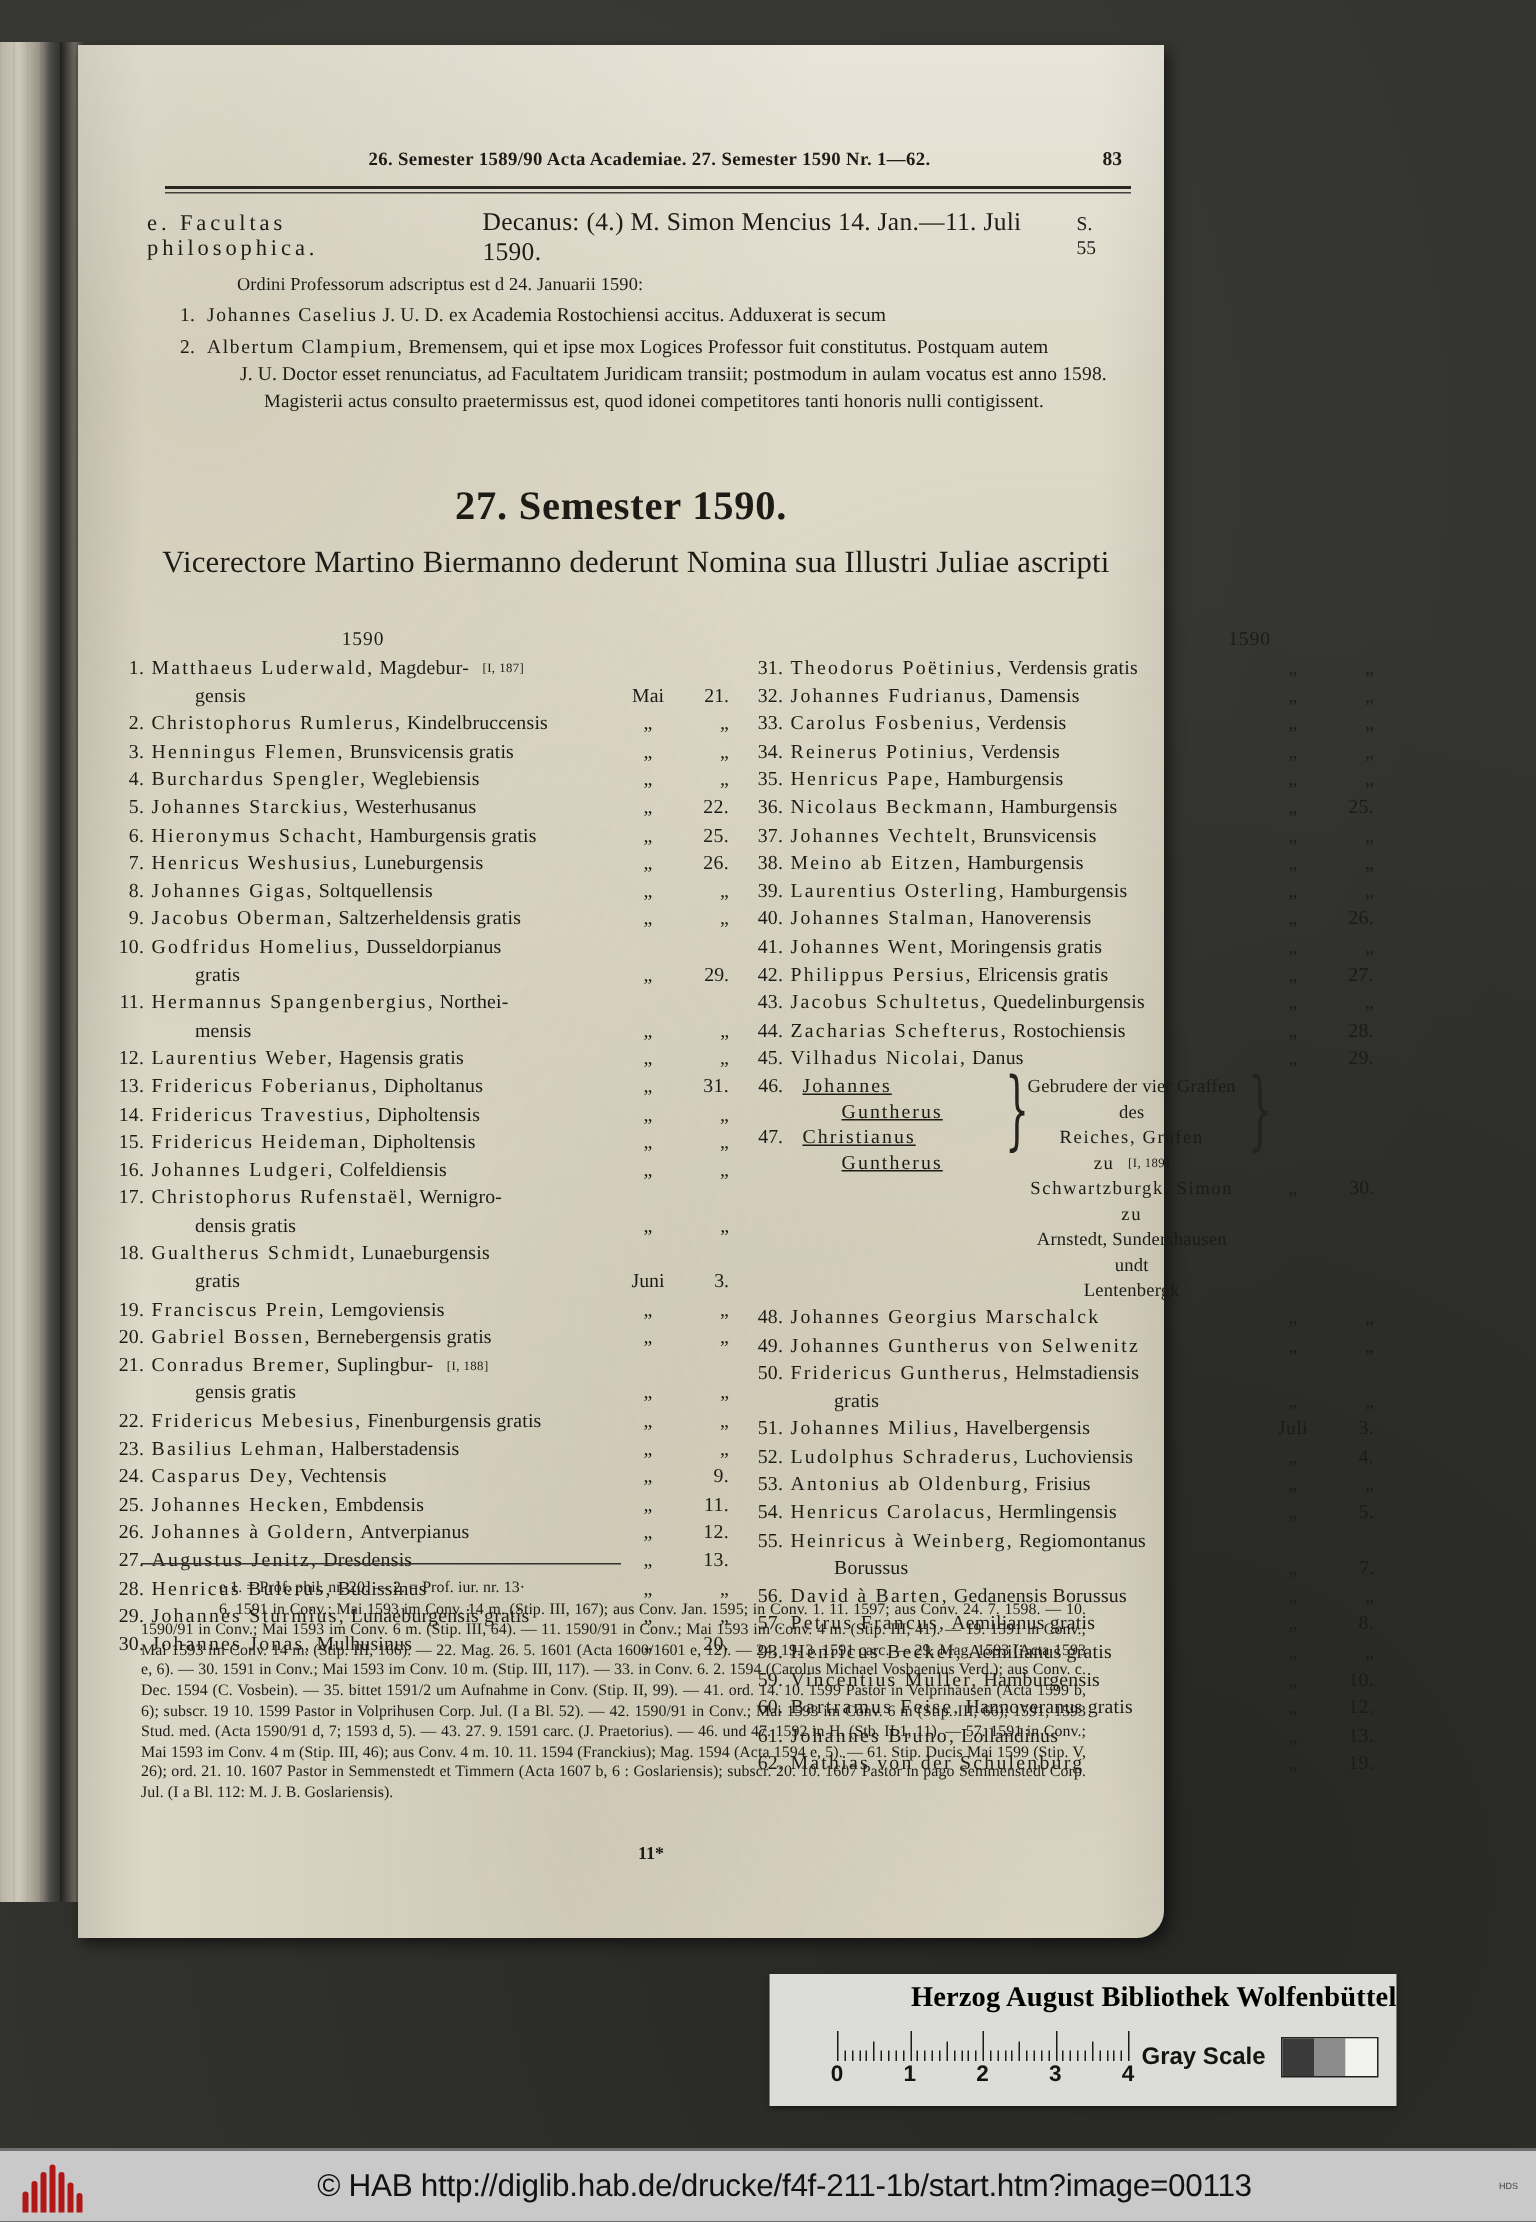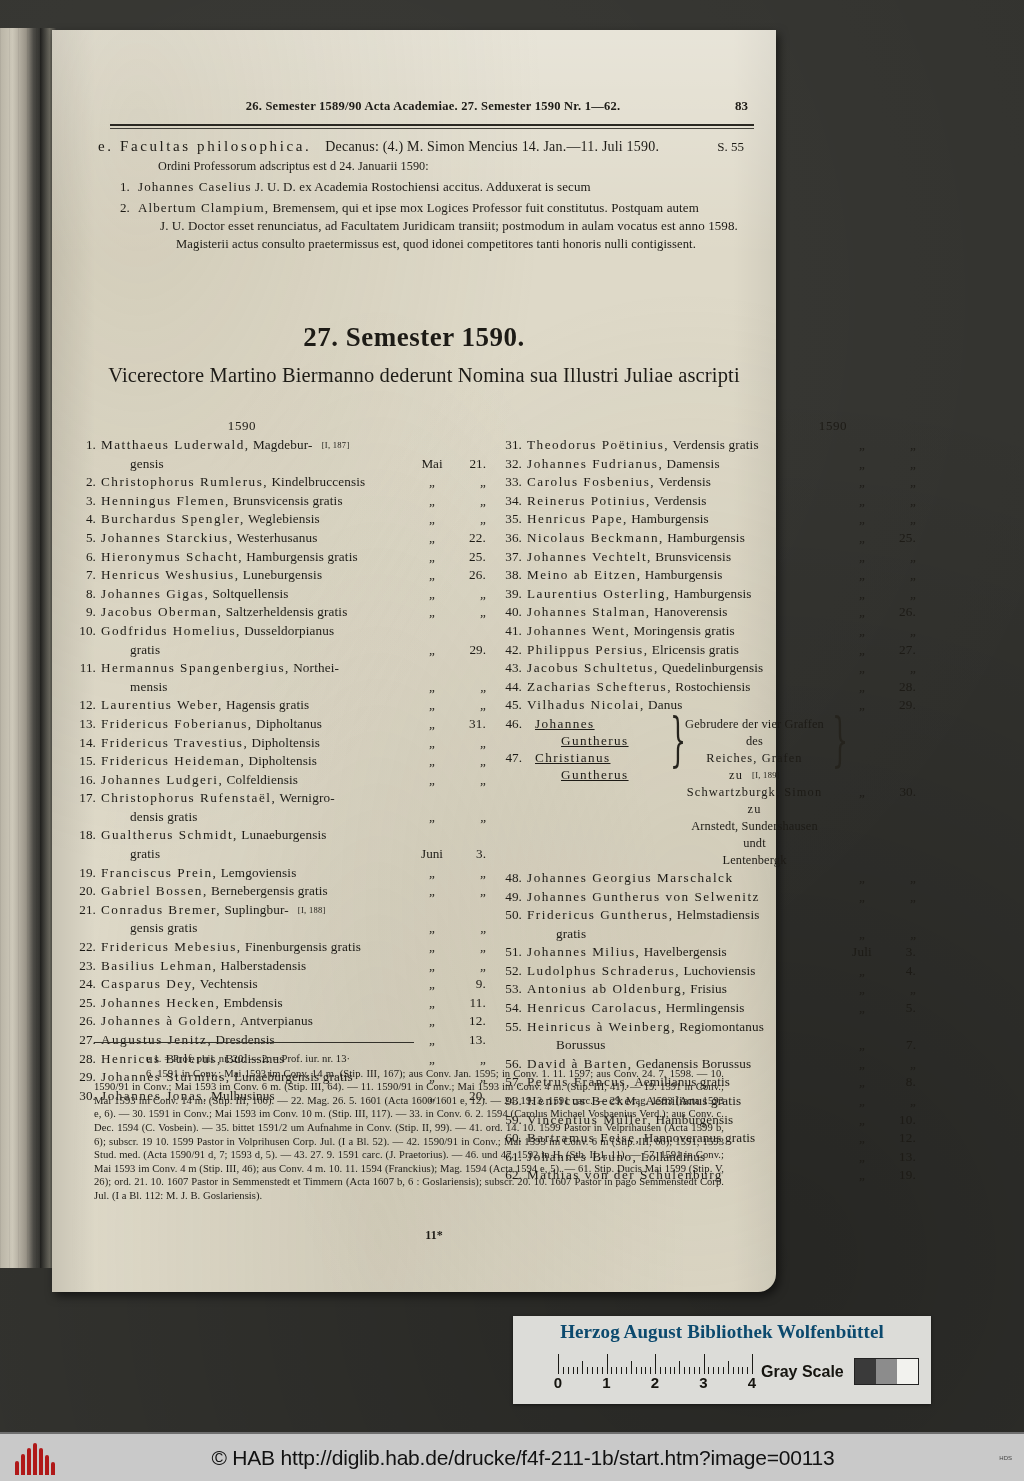--- a/index.html
+++ b/index.html
@@ -97,21 +97,21 @@
   #rule-double .r1 { height: 2px; background: #2a2822; }
   #rule-double .r2 { height: 1px; background: #41403a; margin-top: 2px; }
 
   
   #faculty { position: absolute; left: 46px; right: 26px; top: 108px; }
   .fac-head {
     font-size: 14.5px;
     display: flex; align-items: baseline;
   }
   .fac-head .lbl { letter-spacing: 2.6px; font-size: 15px; }
-  .fac-head .dec { margin-left: 14px; font-size: 14px; letter-spacing: .2px; }
+  .fac-head .dec { margin-left: 14px; font-size: 17px; letter-spacing: .2px; }
   .fac-head .pg { margin-left: auto; font-size: 13px; padding-right: 6px; }
 
   .fac-sub {
     font-size: 12.2px; margin-top: 4px; padding-left: 60px; letter-spacing: .1px;
   }
   .fac-item {
     font-size: 13px; margin-top: 5px; padding-left: 22px;
     text-indent: -0px; letter-spacing: .1px;
   }
   .fac-item .num { display:inline-block; width: 18px; }
@@ -242,27 +242,27 @@
 
   
   #habcard {
     position: absolute;
     left: 513px; top: 1316px;
     width: 418px; height: 88px;
     background: #dcdcd8;
     box-shadow: 0 1px 3px rgba(0,0,0,.5);
   }
   #habcard .title {
-    text-align: center;
+    text-align: right;
     font-family: "Liberation Serif", serif;
     font-weight: 700;
     font-size: 19px;
     padding-top: 5px;
     letter-spacing: .1px;
-    color: #0c4a6e;
+    color: #000000;
   }
   #habruler {
     position: absolute; left: 42px; top: 36px; width: 200px; height: 46px;
   }
   #habruler .ticks { position: relative; height: 22px; }
   #habruler .t {
     position: absolute; bottom: 0; width: 1px; background: #1b1a16;
   }
   #habruler .nums {
     position: relative; height: 18px; font-family: "Liberation Sans", sans-serif;

